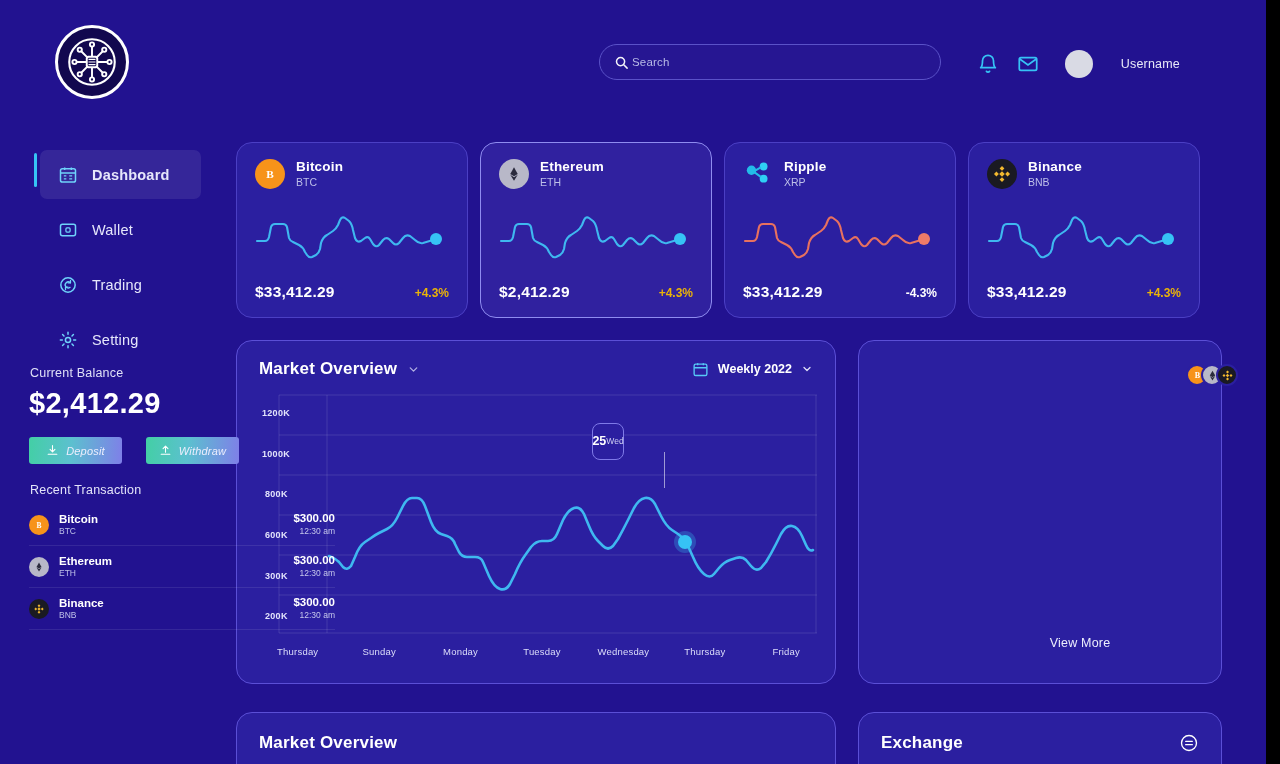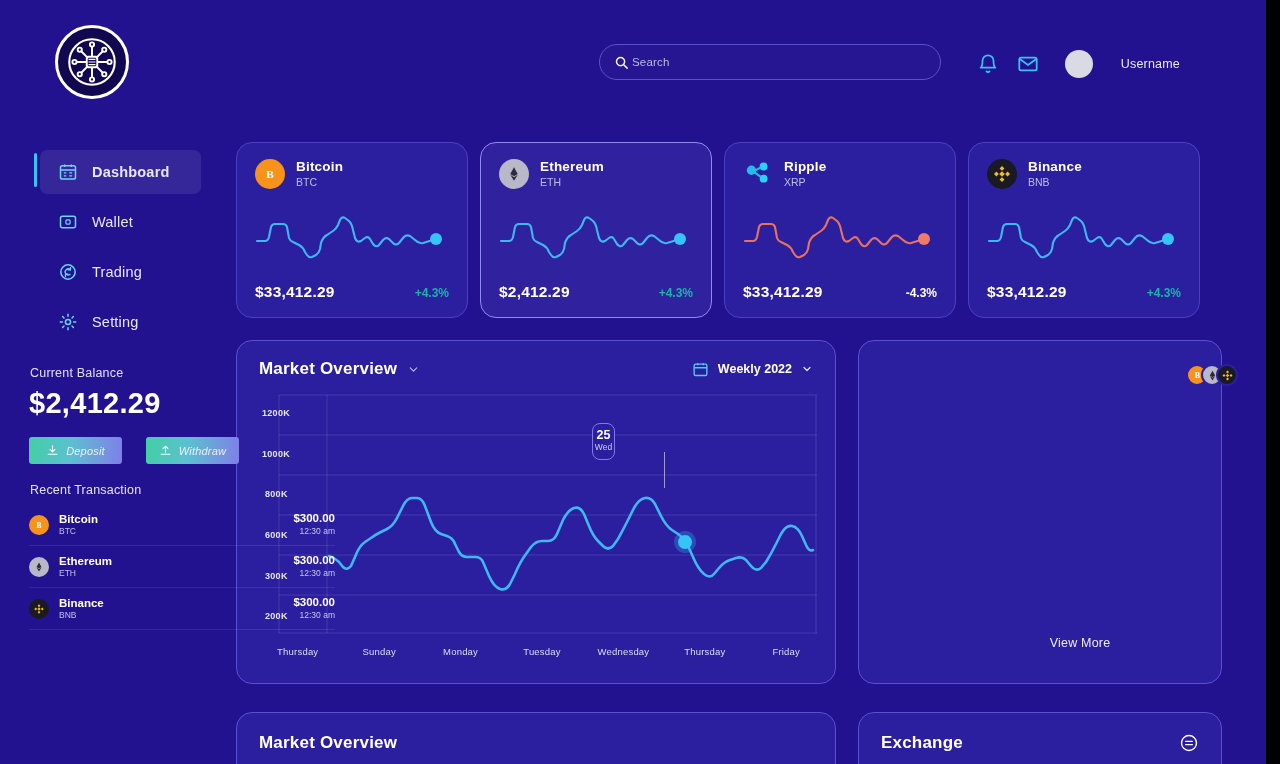--- a/index.html
+++ b/index.html
@@ -46,21 +46,21 @@
   .avatar {
     width:28px; height:28px; border-radius:50%;
     background:#d9dae4; margin-left:8px;
   }
   .uname { font-size:12.5px; color:#e8e9f8; margin-left:10px; letter-spacing:.2px; }
 
   
   .sidebar { position:absolute; left:0; top:150px; width:215px; }
   .nav-item {
     position:relative; display:flex; align-items:center; gap:14px;
-    height:44px; margin:0 14px 0 40px; padding-left:18px;
+    height:49px; margin:0 14px 0 40px; padding-left:18px;
     border-radius:7px; cursor:pointer;
     color:#e6e7fb; font-size:14.5px; letter-spacing:.2px;
   }
   .nav-item + .nav-item { margin-top:6px; }
   .nav-item .nicon { width:20px; height:20px; flex:0 0 auto; display:flex; align-items:center; justify-content:center; }
   .nav-item.active { background:rgba(255,255,255,0.085); font-weight:bold; }
   .nav-item.active::before {
     content:""; position:absolute; left:-6px; top:3px;
     width:3px; height:34px; background:#36c3f5; border-radius:2px;
   }
@@ -75,21 +75,21 @@
   }
   .ccard.hl { border-color:#8f8cf0; background:#30219f; }
   .ccard-top { display:flex; align-items:center; gap:11px; }
   .coin-badge { width:30px; height:30px; border-radius:50%; flex:0 0 auto; display:flex; align-items:center; justify-content:center; }
   .coin-name { font-size:13.5px; font-weight:bold; line-height:1.25; letter-spacing:.2px; }
   .coin-sym { font-size:10.5px; color:#bdbfe8; line-height:1.3; }
   .spark { position:absolute; left:18px; top:64px; width:196px; height:58px; }
   .ccard-bot { position:absolute; left:18px; right:18px; bottom:16px; display:flex; align-items:baseline; justify-content:space-between; }
   .price { font-size:15.5px; font-weight:bold; letter-spacing:.2px; }
   .chg { font-size:12px; font-weight:bold; }
-  .chg.up { color:#14b8a6; }
+  .chg.up { color:#eab308; }
   .chg.down { color:#ffffff; }
 
   
   .panel {
     position:absolute; border-radius:16px;
     background:#2b1fa0; border:1px solid #5b4fd6;
   }
   #mo-panel { left:236px; top:340px; width:600px; height:344px; }
   .panel-head { display:flex; align-items:center; justify-content:space-between; padding:18px 22px 0 22px; }
   .panel-title { font-size:17px; font-weight:bold; letter-spacing:.2px; display:flex; align-items:center; gap:10px; }
@@ -97,22 +97,22 @@
   .range-pick { display:flex; align-items:center; gap:9px; font-size:12.5px; font-weight:bold; cursor:pointer; }
 
   .chartwrap { position:absolute; left:20px; top:53px; width:560px; height:240px; }
   .chartwrap svg { display:block; }
   .ylab { position:absolute; font-size:9px; font-weight:bold; color:#e3e4fb; letter-spacing:.3px; }
   .xlabels { position:absolute; left:20px; top:305px; width:570px; display:flex; }
   .xlab { flex:1; text-align:center; font-size:9.5px; color:#dcddfa; letter-spacing:.2px; }
 
   .tooltip { position:absolute; left:592px; top:423px; display:flex; height:37px; z-index:8; }
   .tt-date {
-    width:23px; background:#2b1fa0; border:1.5px solid #7f7ae8;
-    border-radius:8px; display:flex; flex-direction:column;
+    width:32px; background:#2b1fa0; border:1.5px solid #7f7ae8;
+    border-radius:8px; display:flex; 
     align-items:center; justify-content:center; z-index:2;
   }
   .tt-d { font-size:12.5px; font-weight:bold; line-height:1; }
   .tt-w { font-size:8.5px; color:#cfd0f2; line-height:1.5; }
   .tt-val {
     margin-left:-4px; padding:0 14px 0 18px;
     display:flex; align-items:center;
     background:linear-gradient(90deg,#4fd0b0 0%,#6fc6d8 35%,#8a8bef 100%);
     border-radius:8px; font-size:13px; font-weight:bold; letter-spacing:.2px;
   }

